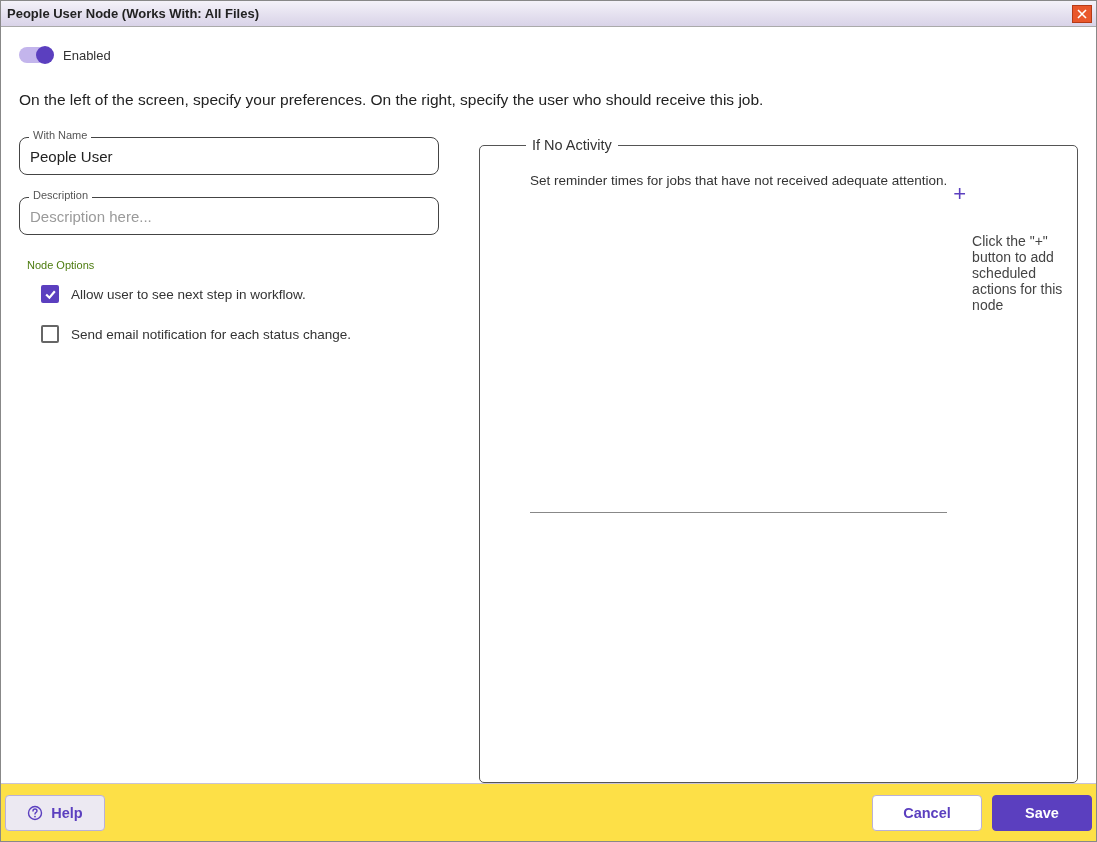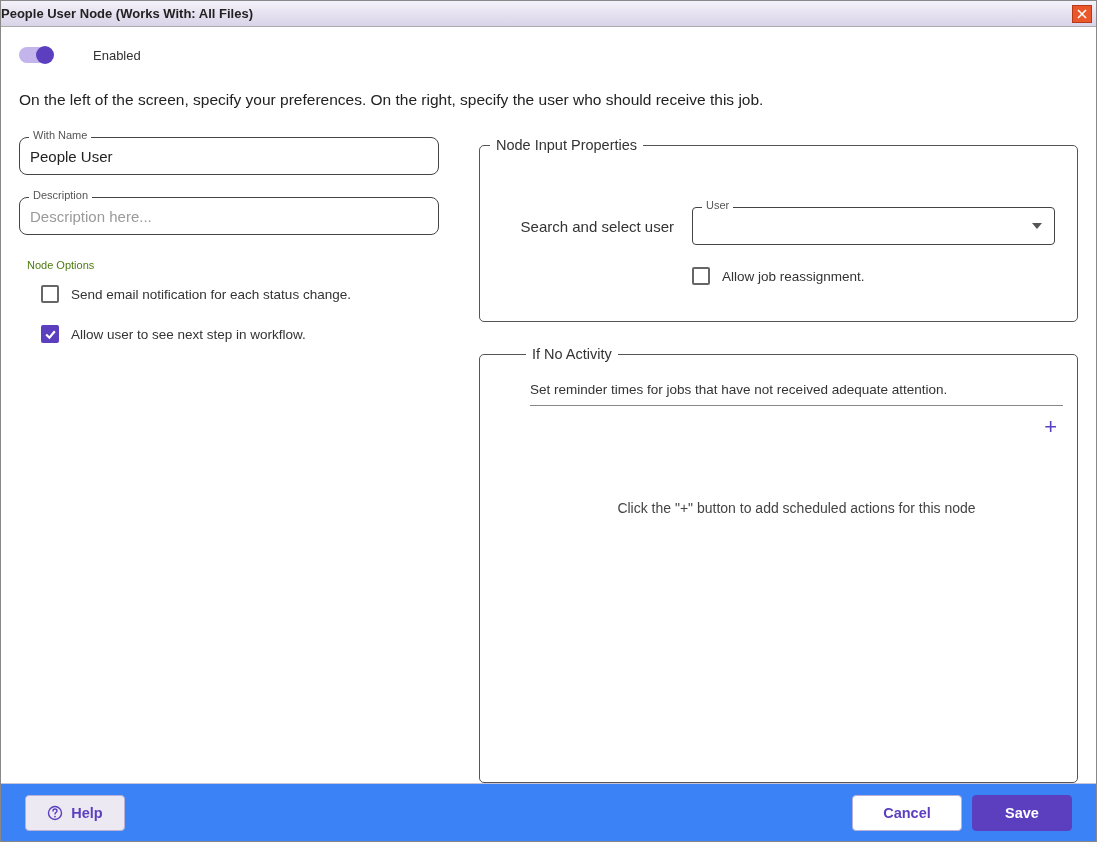--- a/index.html
+++ b/index.html
@@ -4,38 +4,38 @@
 <style>
   * { box-sizing: border-box; }
   html, body { margin:0; padding:0; font-family: "Segoe UI", Arial, sans-serif; background:#fff; }
   .window {
     width:1097px; height:842px; border:1px solid #888; position:relative;
     display:flex; flex-direction:column; background:#fff;
   }
   .titlebar {
     height:26px; background:linear-gradient(#f4f2f9,#e6e2f0,#d9d3e8);
     border-bottom:1px solid #aaa; display:flex; align-items:center;
-    padding:0 4px 0 0; font-size:13px; font-weight:bold; color:#222;
+    padding:0 4px 0 6px; font-size:13px; font-weight:bold; color:#222;
   }
   .titlebar .spacer { flex:1; }
   .close-btn {
     width:20px; height:18px; background:#e9572b; border:1px solid #b53a17;
     display:flex; align-items:center; justify-content:center; color:#fff;
     font-size:12px; line-height:1; cursor:pointer;
   }
   .content { flex:1; padding:14px 18px 0 18px; display:flex; flex-direction:column; }
   .enabled-row { display:flex; align-items:center; gap:10px; height:28px; }
   .toggle {
     width:34px; height:16px; background:#c3b5ec; border-radius:9px; position:relative; cursor:pointer;
   }
   .toggle .knob {
     position:absolute; right:-1px; top:-1px; width:18px; height:18px; background:#5b3fbf;
     border-radius:50%;
   }
-  .enabled-label { font-size:13px; color:#333;margin-left:30px; }
+  .enabled-label { font-size:13px; color:#333; }
   .intro { font-size:15.5px; color:#222; margin:22px 0 28px 0; }
   .columns { display:flex; gap:40px; flex:1; min-height:0; }
   .left-col { width:420px; }
   .right-col { flex:1; display:flex; flex-direction:column; gap:24px; }
 
   .field-wrap { position:relative; margin-bottom:22px; }
   .field-label {
     position:absolute; top:-8px; left:10px; background:#fff; padding:0 4px;
     font-size:11px; color:#555;
   }
@@ -74,29 +74,29 @@
     width:100%; height:38px; border:1px solid #444; border-radius:4px;
     display:flex; align-items:center; justify-content:flex-end; padding:0 12px;
     cursor:pointer; background:#fff;
   }
   .caret-down {
     width:0; height:0; border-left:5px solid transparent; border-right:5px solid transparent;
     border-top:6px solid #555;
   }
   .reassign-row { display:flex; align-items:center; gap:12px; margin-top:22px; margin-left:190px; }
 
-  .noact-body { padding:20px 14px 10px 14px; display:flex; flex-direction:column; height:370px; }
+  .noact-body { padding:20px 14px 10px 14px; display:flex; height:370px; }
   .reminder-text { font-size:13.5px; color:#333; padding-bottom:8px; border-bottom:1px solid #888; }
   .plus-row { display:flex; justify-content:flex-end; margin-top:8px; }
   .plus-btn { color:#5b3fbf; font-size:22px; font-weight:300; cursor:pointer; padding:2px 6px; line-height:1; }
   .empty-msg { flex:1; display:flex; align-items:flex-start; justify-content:center; padding-top:60px; font-size:14px; color:#444; }
 
   .footer {
-    height:58px; background:#3b82f6; border-top:1px solid #c8c3d6;
-    display:flex; align-items:center; padding:0 24px; gap:10px;
+    height:58px; background:#fde047; border-top:1px solid #c8c3d6;
+    display:flex; align-items:center; padding:0 4px; gap:10px;
   }
   .footer .spacer { flex:1; }
   .btn {
     height:36px; border-radius:4px; font-size:14.5px; font-weight:600;
     display:flex; align-items:center; justify-content:center; cursor:pointer;
     padding:0 20px; gap:8px;
   }
   .btn-help { border:1px solid #b9b0d8; background:#ece9f2; color:#5b3fbf; min-width:100px; }
   .btn-cancel { border:1px solid #b9b0d8; background:#fff; color:#5b3fbf; min-width:110px; }
   .btn-save { border:1px solid #5b3fbf; background:#5b3fbf; color:#fff; min-width:100px; }
@@ -138,56 +138,37 @@
         </div>
 
         <div class="field-wrap">
           <span class="field-label">Description</span>
           <input type="text" class="text-input" placeholder="Description here..." style="">
         </div>
 
         <div class="section-title">Node Options</div>
 
         <div class="check-row">
-          <div class="checkbox unchecked"></div>
-          <span class="check-label">Send email notification for each status change.</span>
-        </div>
-
-        <div class="check-row">
           <div class="checkbox checked">
             <svg viewBox="0 0 12 12">
                 <path d="M2 6 L5 9 L10 3" stroke="#fff" stroke-width="2" fill="none"></path>
               </svg>
           </div>
           <span class="check-label">Allow user to see next step in workflow.</span>
         </div>
 
+        <div class="check-row">
+          <div class="checkbox unchecked"></div>
+          <span class="check-label">Send email notification for each status change.</span>
+        </div>
+
       </div>
 
       <div class="right-col">
 
-        <fieldset class="group">
-          <legend>Node Input Properties</legend>
-          <div class="nip-body">
-            <div class="nip-row">
-              <span class="nip-label">Search and select user</span>
-              <div class="select-wrap">
-                <span class="select-label">User</span>
-                <div class="select-box">
-                  <span></span>
-                  <div class="caret-down"></div>
-                </div>
-              </div>
-            </div>
-            <div class="reassign-row">
-              <div class="checkbox unchecked"></div>
-              <span class="check-label">Allow job reassignment.</span>
-            </div>
-          </div>
-        </fieldset>
 
         <fieldset class="group" style="flex:1; min-height:0;padding-left:36px;">
           <legend>If No Activity</legend>
           <div class="noact-body">
             <div class="reminder-text">Set reminder times for jobs that have not received adequate attention.</div>
             <div class="plus-row">
               <div class="plus-btn">
                 <span>+</span>
               </div>
             </div>

